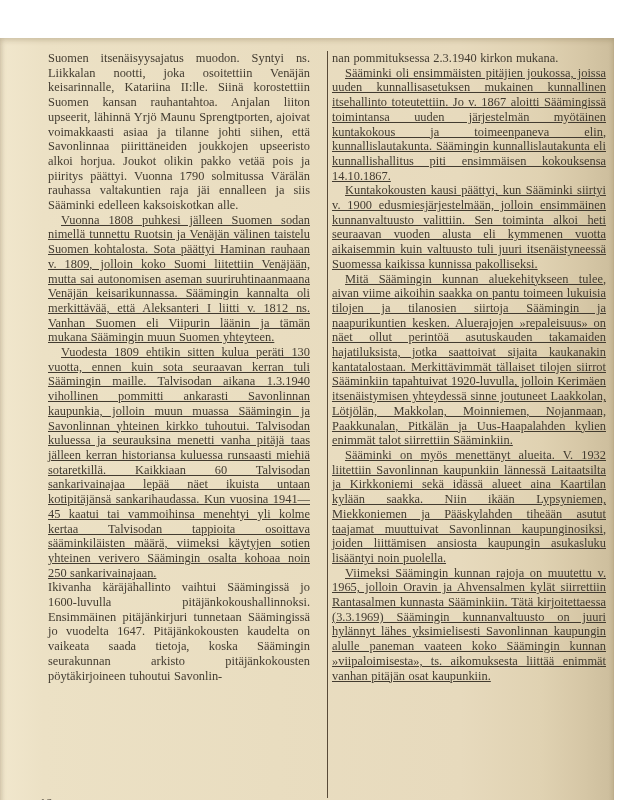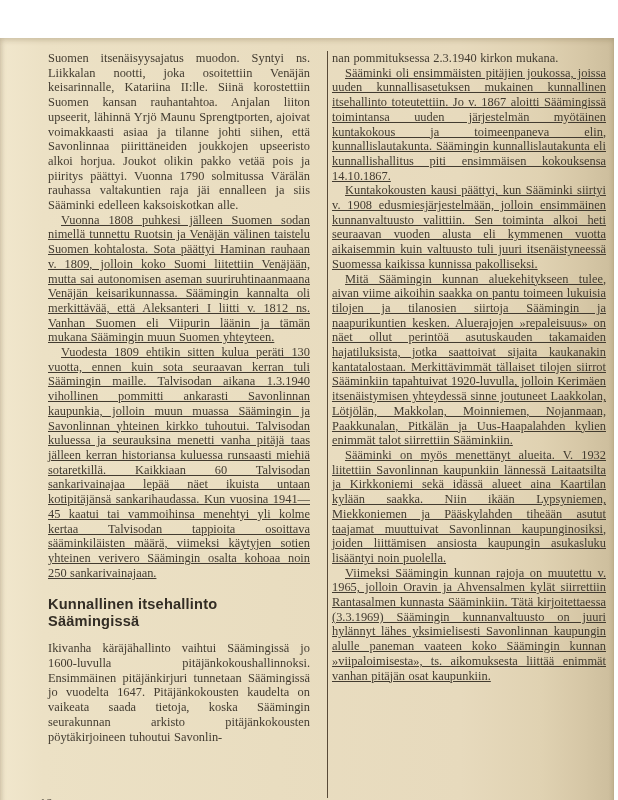--- a/index.html
+++ b/index.html
@@ -67,29 +67,28 @@
   }
 </style>
 </head>
 <body>
 
 <div class="paper">
   <div class="column left">
       <p class="para">Suomen itsenäisyysajatus muodon. Syntyi ns. Liikkalan nootti, joka osoitettiin Venäjän keisarinnalle, Katariina II:lle. Siinä korostettiin Suomen kansan rauhantahtoa. Anjalan liiton upseerit, lähinnä Yrjö Maunu Sprengtporten, ajoivat voimakkaasti asiaa ja tilanne johti siihen, että Savonlinnaa piirittäneiden joukkojen upseeristo alkoi horjua. Joukot olikin pakko vetää pois ja piiritys päättyi. Vuonna 1790 solmitussa Värälän rauhassa valtakuntien raja jäi ennalleen ja siis Sääminki edelleen kaksoiskotkan alle.</p>
       <p class="para indent">Vuonna 1808 puhkesi jälleen Suomen sodan nimellä tunnettu Ruotsin ja Venäjän välinen taistelu Suomen kohtalosta. Sota päättyi Haminan rauhaan v. 1809, jolloin koko Suomi liitettiin Venäjään, mutta sai autonomisen aseman suuriruhtinaanmaana Venäjän keisarikunnassa. Säämingin kannalta oli merkittävää, että Aleksanteri I liitti v. 1812 ns. Vanhan Suomen eli Viipurin läänin ja tämän mukana Säämingin muun Suomen yhteyteen.</p>
       <p class="para indent">Vuodesta 1809 ehtikin sitten kulua peräti 130 vuotta, ennen kuin sota seuraavan kerran tuli Säämingin maille. Talvisodan aikana 1.3.1940 vihollinen pommitti ankarasti Savonlinnan kaupunkia, jolloin muun muassa Säämingin ja Savonlinnan yhteinen kirkko tuhoutui. Talvisodan kuluessa ja seurauksina menetti vanha pitäjä taas jälleen kerran historiansa kuluessa runsaasti miehiä sotaretkillä. Kaikkiaan 60 Talvisodan sankarivainajaa lepää näet ikuista untaan kotipitäjänsä sankarihaudassa. Kun vuosina 1941—45 kaatui tai vammoihinsa menehtyi yli kolme kertaa Talvisodan tappioita osoittava sääminkiläisten määrä, viimeksi käytyjen sotien yhteinen verivero Säämingin osalta kohoaa noin 250 sankarivainajaan.</p>
-      <h2 class="heading">Kunnallinen itsehallinto Säämingissä</h2>
       <p class="para">Ikivanha käräjähallinto vaihtui Säämingissä jo 1600-luvulla pitäjänkokoushallinnoksi. Ensimmäinen pitäjänkirjuri tunnetaan Säämingissä jo vuodelta 1647. Pitäjänkokousten kaudelta on vaikeata saada tietoja, koska Säämingin seurakunnan arkisto pitäjänkokousten pöytäkirjoineen tuhoutui Savonlin-</p>
     </div>
 
   <div class="divider" style="background: rgb(88, 74, 56);"></div>
 
   <div class="column right">
       <p class="para">nan pommituksessa 2.3.1940 kirkon mukana.</p>
       <p class="para indent">Sääminki oli ensimmäisten pitäjien joukossa, joissa uuden kunnallisasetuksen mukainen kunnallinen itsehallinto toteutettiin. Jo v. 1867 aloitti Säämingissä toimintansa uuden järjestelmän myötäinen kuntakokous ja toimeenpaneva elin, kunnallislautakunta. Säämingin kunnallislautakunta eli kunnallishallitus piti ensimmäisen kokouksensa 14.10.1867.</p>
-      <p class="para indent">Kuntakokousten kausi päättyi, kun Sääminki siirtyi v. 1908 edusmiesjärjestelmään, jolloin ensimmäinen kunnanvaltuusto valittiin. Sen toiminta alkoi heti seuraavan vuoden alusta eli kymmenen vuotta aikaisemmin kuin valtuusto tuli juuri itsenäistyneessä Suomessa kaikissa kunnissa pakolliseksi.</p>
+      <p class="para indent">Kuntakokousten kausi päättyi, kun Sääminki siirtyi v. 1900 edusmiesjärjestelmään, jolloin ensimmäinen kunnanvaltuusto valittiin. Sen toiminta alkoi heti seuraavan vuoden alusta eli kymmenen vuotta aikaisemmin kuin valtuusto tuli juuri itsenäistyneessä Suomessa kaikissa kunnissa pakolliseksi.</p>
       <p class="para indent">Mitä Säämingin kunnan aluekehitykseen tulee, aivan viime aikoihin saakka on pantu toimeen lukuisia tilojen ja tilanosien siirtoja Säämingin ja naapurikuntien kesken. Aluerajojen »repaleisuus» on näet ollut perintöä asutuskauden takamaiden hajatiluksista, jotka saattoivat sijaita kaukanakin kantatalostaan. Merkittävimmät tällaiset tilojen siirrot Sääminkiin tapahtuivat 1920-luvulla, jolloin Kerimäen itsenäistymisen yhteydessä sinne joutuneet Laakkolan, Lötjölän, Makkolan, Moinniemen, Nojanmaan, Paakkunalan, Pitkälän ja Uus-Haapalahden kylien enimmät talot siirrettiin Sääminkiin.</p>
       <p class="para indent">Sääminki on myös menettänyt alueita. V. 1932 liitettiin Savonlinnan kaupunkiin lännessä Laitaatsilta ja Kirkkoniemi sekä idässä alueet aina Kaartilan kylään saakka. Niin ikään Lypsyniemen, Miekkoniemen ja Pääskylahden tiheään asutut taajamat muuttuivat Savonlinnan kaupunginosiksi, joiden liittämisen ansiosta kaupungin asukasluku lisääntyi noin puolella.</p>
       <p class="para indent">Viimeksi Säämingin kunnan rajoja on muutettu v. 1965, jolloin Oravin ja Ahvensalmen kylät siirrettiin Rantasalmen kunnasta Sääminkiin. Tätä kirjoitettaessa (3.3.1969) Säämingin kunnanvaltuusto on juuri hylännyt lähes yksimielisesti Savonlinnan kaupungin alulle paneman vaateen koko Säämingin kunnan »viipaloimisesta», ts. aikomuksesta liittää enimmät vanhan pitäjän osat kaupunkiin.</p>
     </div>
 
   <div class="page-number">12</div>
 </div>
 
 </body></html>

